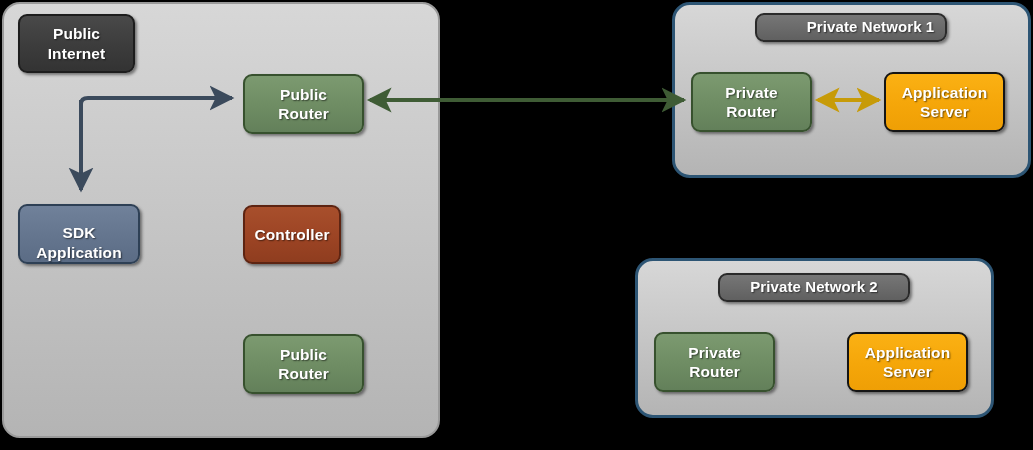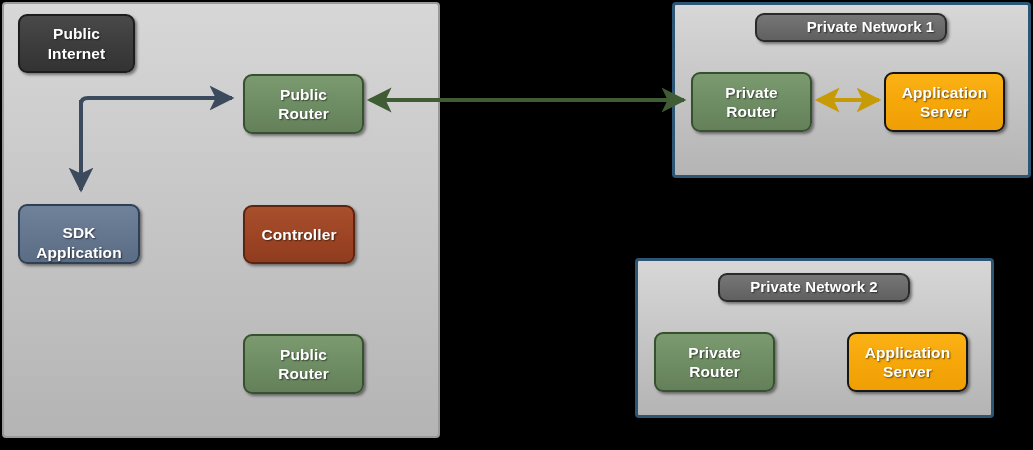--- a/index.html
+++ b/index.html
@@ -12,21 +12,21 @@
     width: 1033px;
     height: 450px;
     background: #000000;
     overflow: hidden;
     font-family: "Liberation Sans", sans-serif;
   }
 
   
   .panel {
     position: absolute;
-    border-radius: 4px;
+    border-radius: 18px;
     box-sizing: border-box;
     background: linear-gradient(180deg, #d7d7d7 0%, #c9c9c9 40%, #b4b4b4 100%);
     box-shadow: 4px 4px 5px rgba(0,0,0,0.55);
   }
   #public-cloud {
     left: 2px; top: 2px; width: 438px; height: 436px;
     border: 2px solid #9a9a9a;
   }
   #private-net-1 {
     left: 672px; top: 2px; width: 359px; height: 176px;
@@ -106,21 +106,21 @@
     <div class="node n-green" style="left:239px; top:70px; width:121px; height:60px;">
       <span>Public
 Router</span>
     </div>
 
     <div class="node n-blue" style="left:14px; top:200px; width:122px; height:60px;align-items:flex-end;">
       <span>SDK
 Application</span>
     </div>
 
-    <div class="node n-red" style="left:239px; top:201px; width:112px; height:59px;">
+    <div class="node n-red" style="left:239px; top:201px; width:98px; height:59px;">
       <span>Controller</span>
     </div>
 
     <div class="node n-green" style="left:239px; top:330px; width:121px; height:60px;">
       <span>Public
 Router</span>
     </div>
   </div>
 
   <div class="panel" id="private-net-1">

